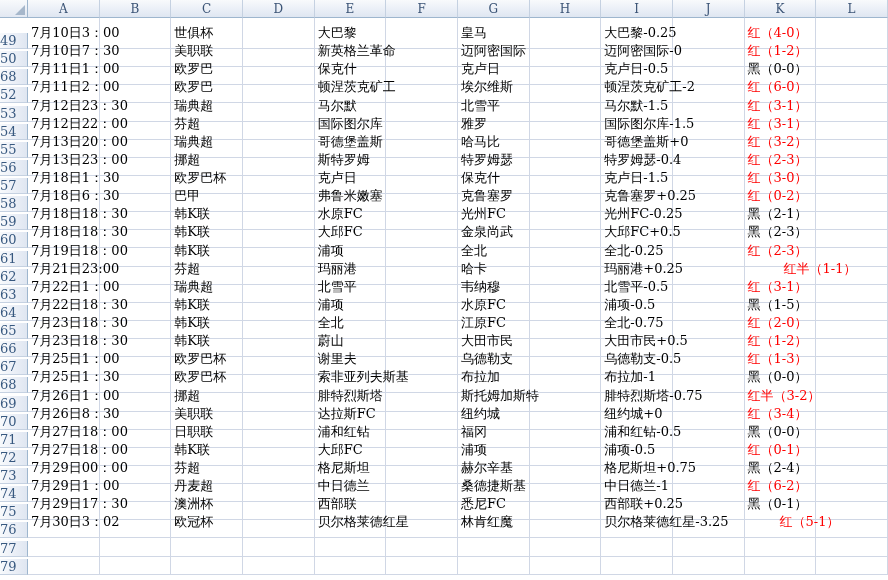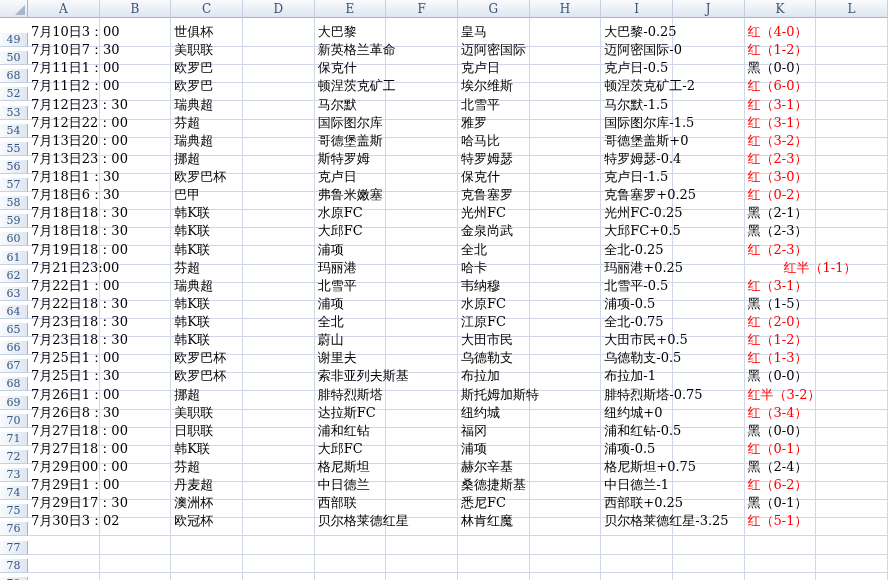--- a/index.html
+++ b/index.html
@@ -30,22 +30,22 @@
     background:linear-gradient(to bottom,#F8FAFC 0%,#EDF1F8 45%,#DFE6F1 100%);
     border-right:1px solid #C5D1E1;
     border-bottom:1px solid #9EB6CE;
     display:flex;align-items:center;justify-content:center;
     font-size:12px;color:#3A5375;
   }
   .rowhead{
     background:linear-gradient(to right,#F8FAFC 0%,#EDF1F8 45%,#DFE6F1 100%);
     border-right:1px solid #9EB6CE;
     border-bottom:1px solid #C5D1E1;
-    display:flex;align-items:center;justify-content:center;
-    font-size:11px;color:#37587F;
+    display:flex;align-items:center;
+    font-size:13px;color:#37587F;
     box-sizing:border-box;
     margin-top:15px;
   }
   .corner{
     background:linear-gradient(to bottom,#F8FAFC,#E2E8F2);
     border-right:1px solid #9EB6CE;
     border-bottom:1px solid #9EB6CE;
     position:relative;box-sizing:border-box;
   }
   .corner-tri{
@@ -879,44 +879,27 @@
         <div class="cell"></div>
         <div class="cell">
           <span class="t">林肯红魔</span>
         </div>
         <div class="cell"></div>
         <div class="cell">
           <span class="t">贝尔格莱德红星-3.25</span>
         </div>
         <div class="cell"></div>
         <div class="cell">
-          <span class="t" style="color: rgb(255, 0, 0);">红（5-1）</span>
+          <span class="t" style="color: rgb(255, 0, 0); margin-left: 32px;">红（5-1）</span>
         </div>
         <div class="cell"></div>
       </div>
       <div class="grid-row">
         <div class="rowhead">
           <span>77</span>
-        </div>
-        <div class="cell"></div>
-        <div class="cell"></div>
-        <div class="cell"></div>
-        <div class="cell"></div>
-        <div class="cell"></div>
-        <div class="cell"></div>
-        <div class="cell"></div>
-        <div class="cell"></div>
-        <div class="cell"></div>
-        <div class="cell"></div>
-        <div class="cell"></div>
-        <div class="cell"></div>
-      </div>
-      <div class="grid-row">
-        <div class="rowhead">
-          <span>78</span>
         </div>
         <div class="cell"></div>
         <div class="cell"></div>
         <div class="cell"></div>
         <div class="cell"></div>
         <div class="cell"></div>
         <div class="cell"></div>
         <div class="cell"></div>
         <div class="cell"></div>
         <div class="cell"></div>

